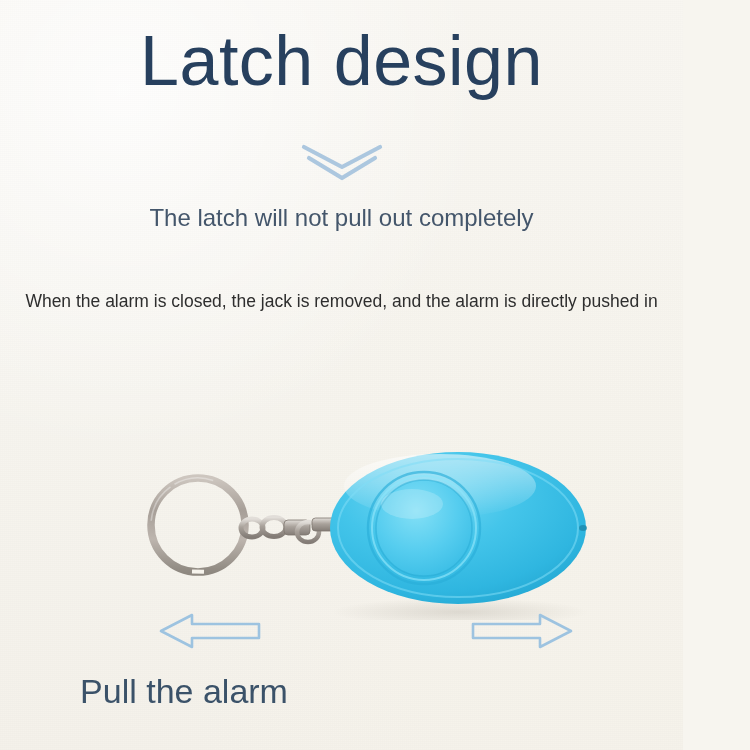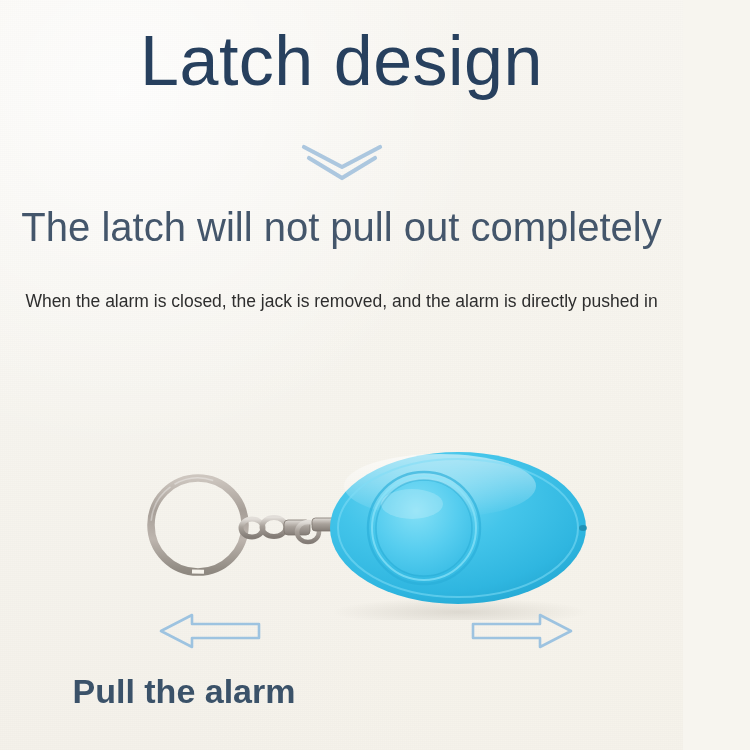--- a/index.html
+++ b/index.html
@@ -57,21 +57,21 @@
     top: 141px;
     width: 86px;
     height: 44px;
   }
 
   
   #subtitle {
     left: 0; right: 0;
     top: 205px;
     text-align: center;
-    font-size: 40px;
+    font-size: 24px;
     line-height: 1.1;
     color: #44566b;
     white-space: nowrap;
   }
 
   
   #caption {
     left: 0; right: 0;
     top: 291px;
     text-align: center;
@@ -105,21 +105,20 @@
   #arrow-right { left: 470px; top: 610px; width: 104px; height: 42px; }
 
   
   .bottom-label {
     top: 672px;
     font-size: 34px;
     line-height: 1.15;
     color: #3b5269;
     white-space: nowrap;
     text-align: center;
-    font-weight: bold;
   }
   #label-pull { left: 0;   width: 368px; }
   #label-push { left: 382px; width: 368px; }
 </style>
 </head>
 <body>
 
 <div id="page">
 
   <div id="grain"></div>

